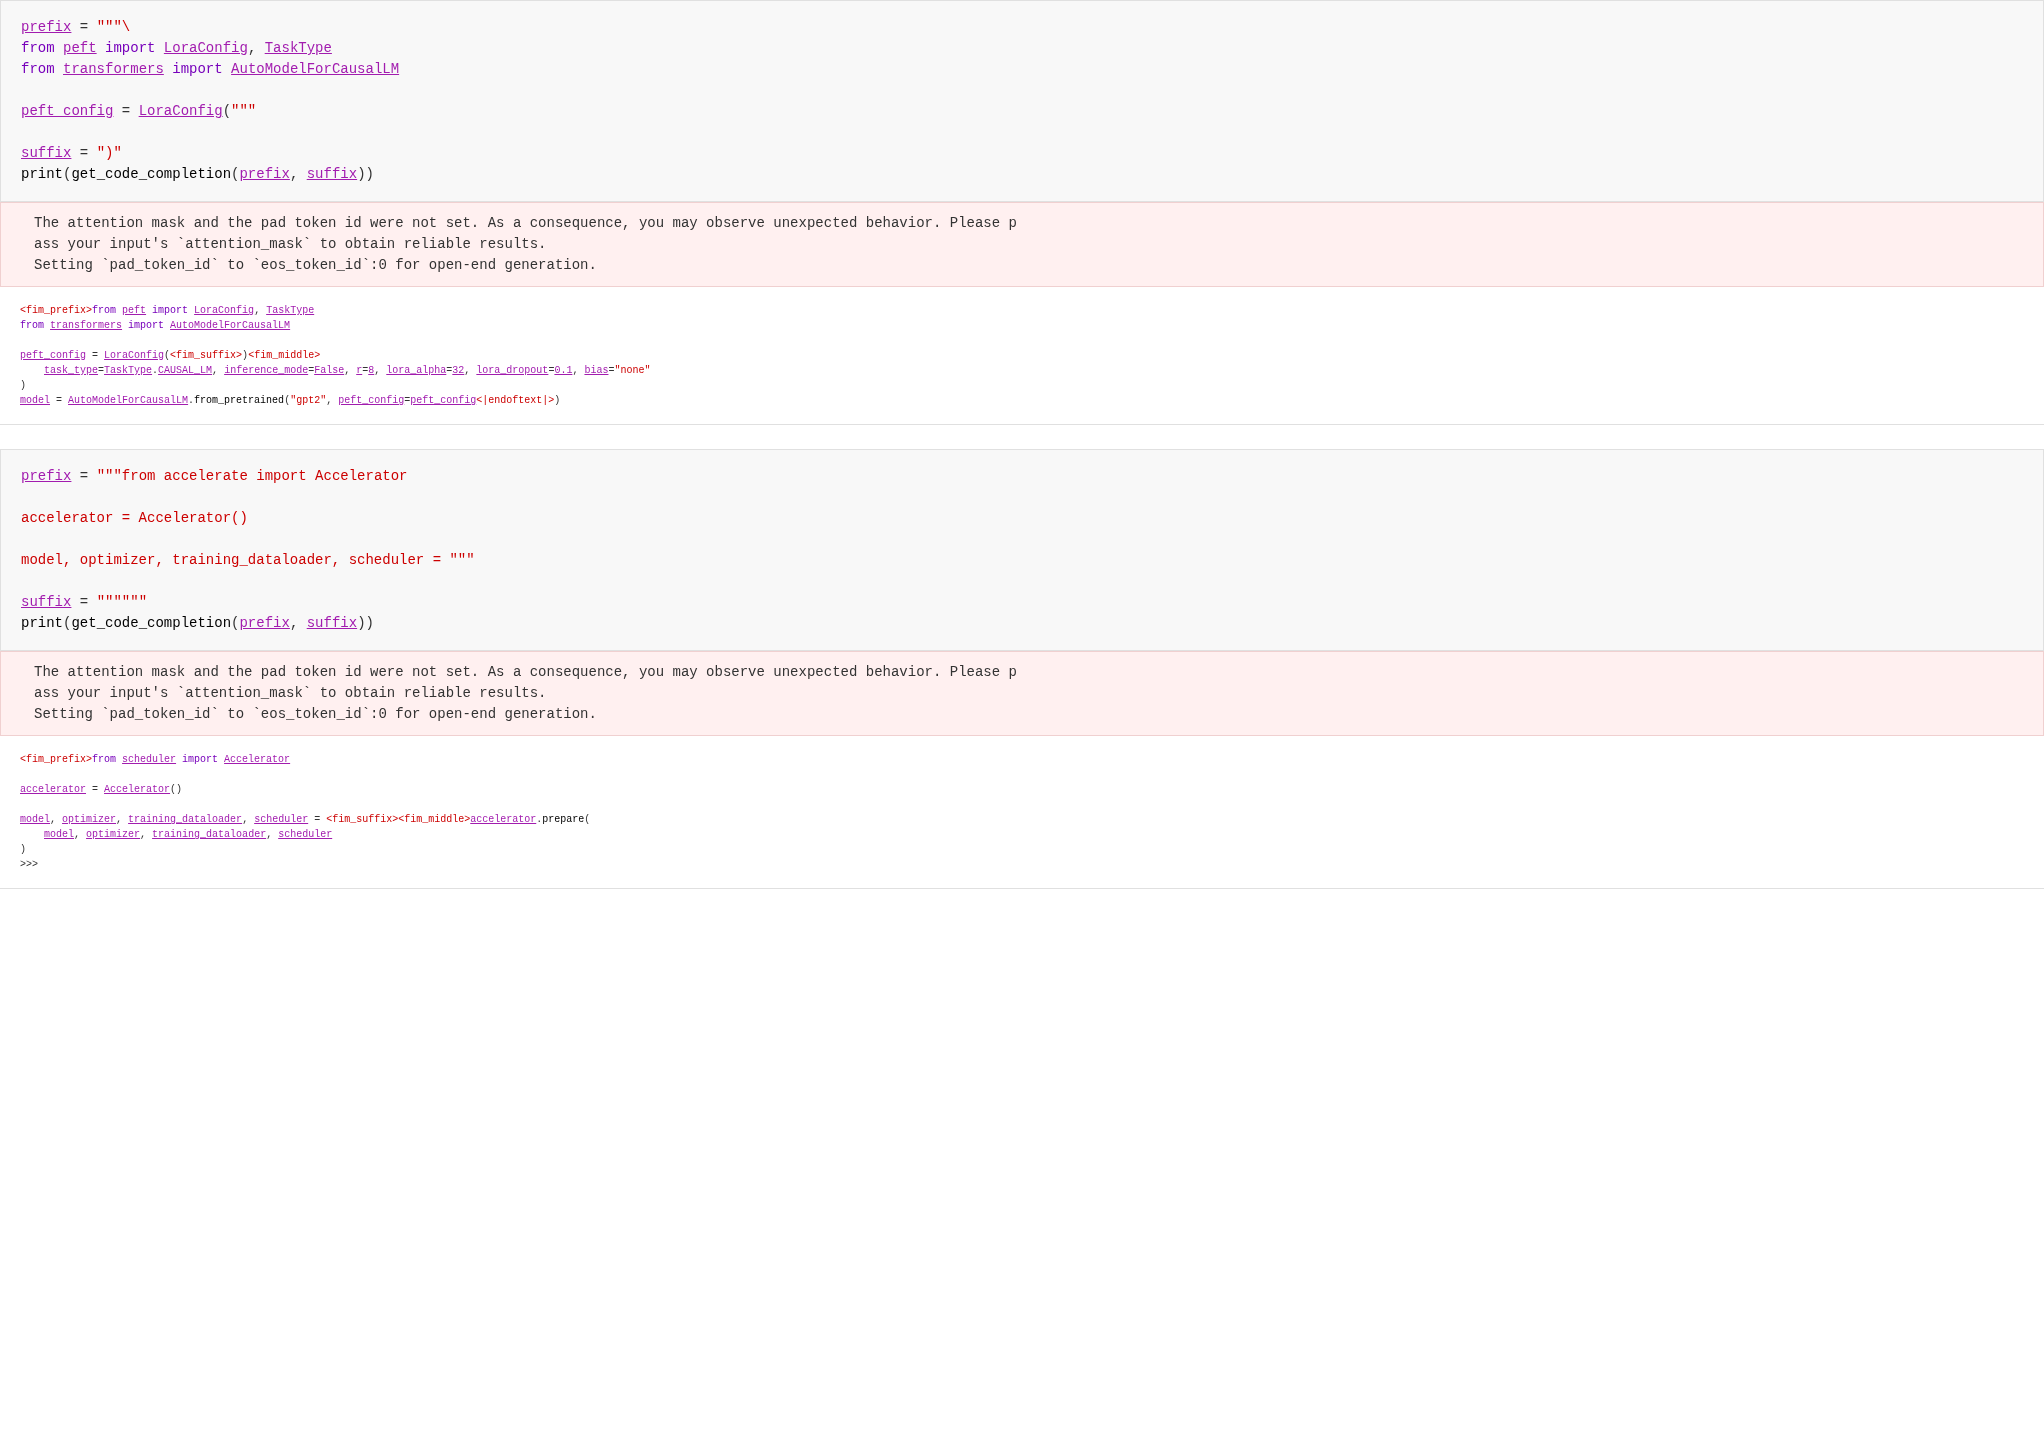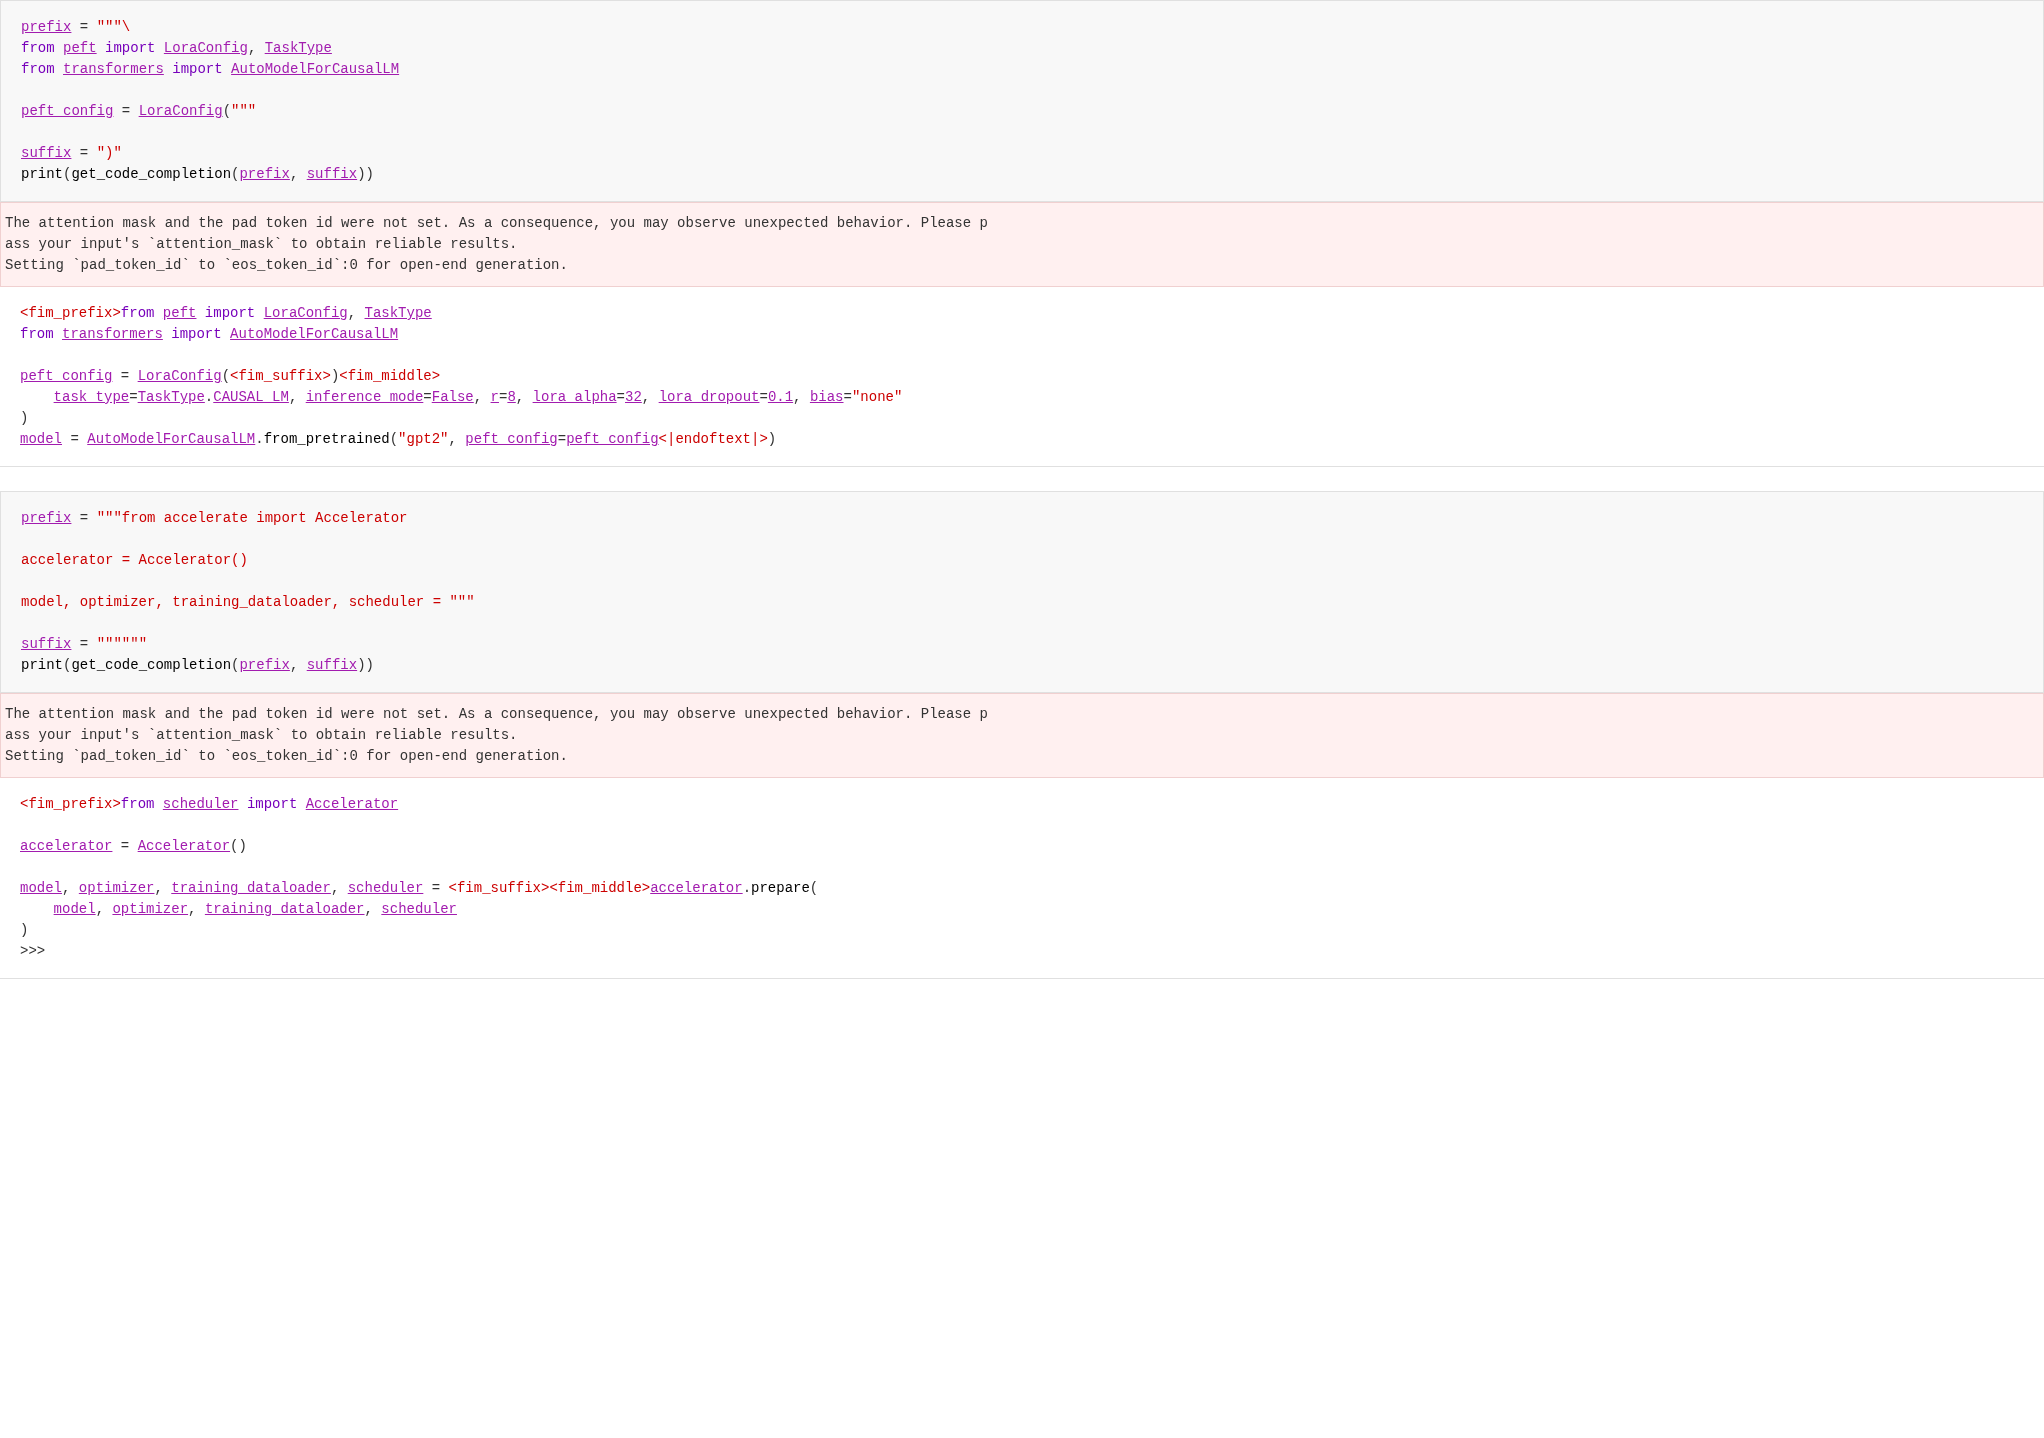--- a/index.html
+++ b/index.html
@@ -28,34 +28,34 @@
       border: 1px solid #e0e0e0;
       padding: 16px 20px;
       margin-bottom: 0;
       white-space: pre;
       overflow-x: auto;
     }
 
     .warning-block {
       background: #fff0f0;
       border: 1px solid #f0d0d0;
-      padding: 10px 4px;
+      padding: 10px 33px;
       white-space: pre;
       font-family: 'Courier New', Courier, monospace;
       font-size: 14px;
       color: #333;
       line-height: 1.5;
     }
 
     .output-block {
       background: #ffffff;
       padding: 16px 20px;
       white-space: pre;
       font-family: 'Courier New', Courier, monospace;
-      font-size: 14px;
+      font-size: 10px;
       color: #333;
       line-height: 1.5;
       border-bottom: 1px solid #e0e0e0;
     }
 
     
     .kw { color: #7700bb; font-weight: normal; margin-top: 8px; } 
     .str { color: #cc0000; } 
     .fn { color: #000000; } 
     .var { color: #a21caf; text-decoration: underline; } 

